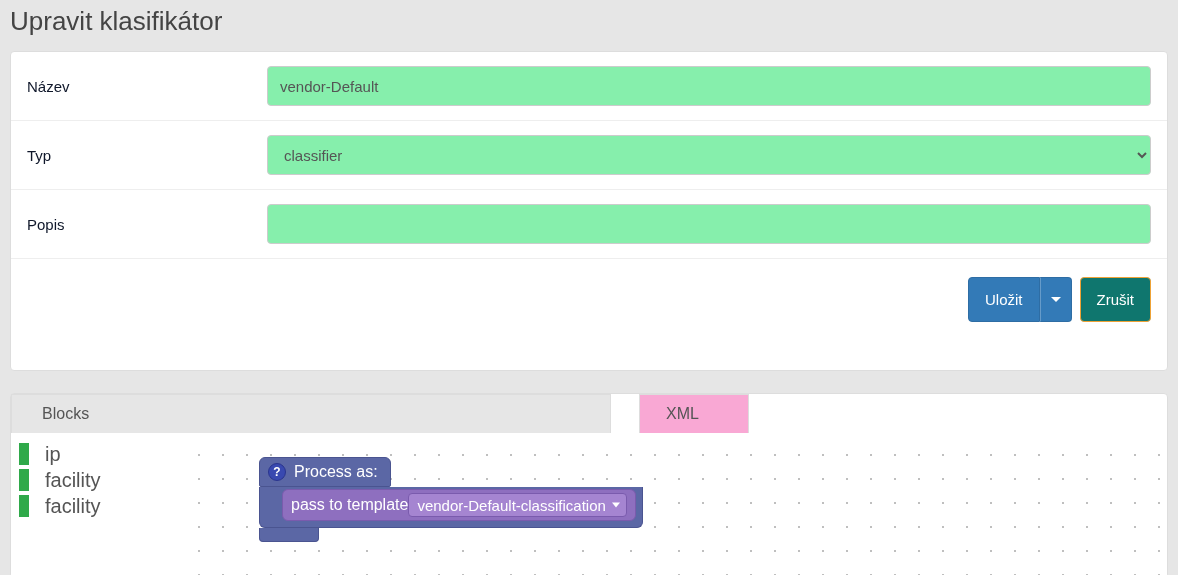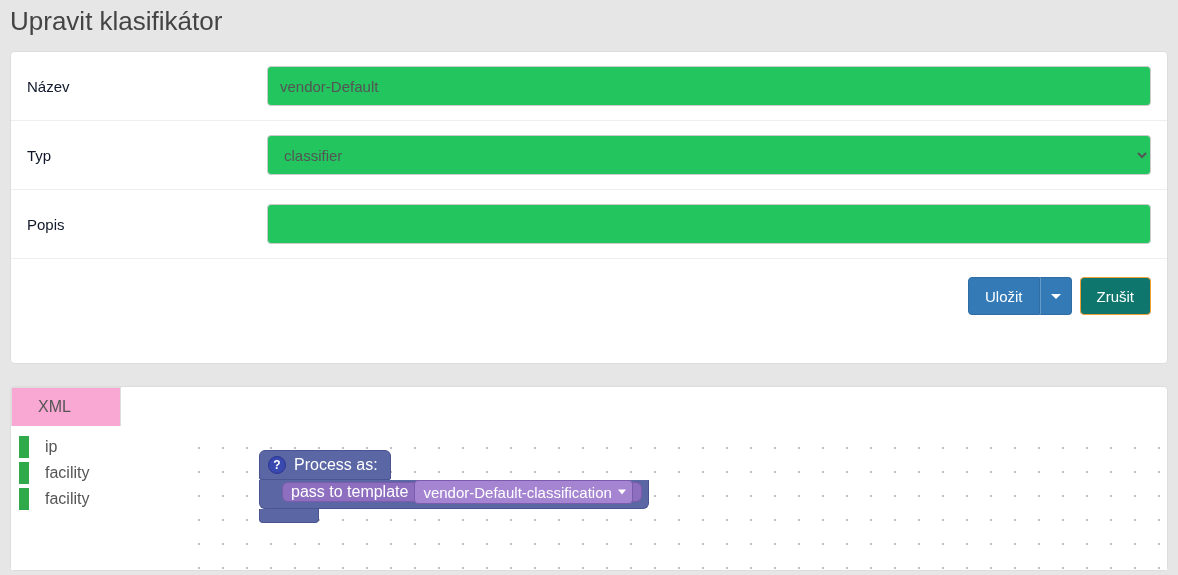--- a/index.html
+++ b/index.html
@@ -37,41 +37,41 @@
     font-size: 15px;
     color: #0f172a;
   }
   .form-input-wrap { flex: 1; }
   input[type=text].form-control, select.form-control {
     width: 100%;
     height: 40px;
     padding: 6px 12px;
     font-size: 15px;
     color: #555;
-    background: #22c55e;
+    background: #86efac;
     border: 1px solid #ccc;
     border-radius: 4px;
   }
   .btn-row {
     display: flex;
     justify-content: flex-end;
     padding: 18px 16px 48px 16px;
     gap: 8px;
   }
   .btn {
     display: inline-flex;
     align-items: center;
     justify-content: center;
     padding: 8px 16px;
     font-size: 15px;
     border-radius: 4px;
     border: 1px solid transparent;
     color: #fff;
     cursor: pointer;
-    height: 38px;
+    height: 45px;
   }
   .btn-group { display: inline-flex; }
   .btn-group .btn:first-child { border-top-right-radius: 0; border-bottom-right-radius: 0; }
   .btn-group .btn.dropdown-toggle { border-top-left-radius: 0; border-bottom-left-radius: 0; padding: 8px 10px; border-left: 1px solid rgba(255,255,255,0.25); }
   .btn-primary { background: #337ab7; border-color: #2e6da4; }
   .btn-warning { background: #0f766e; border-color: #eea236; }
   .caret {
     display: inline-block;
     width: 0; height: 0;
     border-left: 5px solid transparent;
@@ -114,21 +114,21 @@
   }
   .blocks-sidebar {
     width: 170px;
     background: #fff;
     padding: 4px 0 0 8px;
   }
   .block-cat {
     display: flex;
     align-items: center;
     height: 26px;
-    font-size: 16px;
+    font-size: 20px;
     color: #555;
     cursor: pointer;
     text-align: center;
   }
   .block-cat .swatch {
     width: 10px;
     height: 22px;
     background: #2fa94a;
     margin-right: 16px;
     flex-shrink: 0;
@@ -183,30 +183,29 @@
   }
   .block-inner {
     display: inline-flex;
     align-items: center;
     background: #8e6fbf;
     border: 1px solid #7a5bad;
     color: #fff;
     font-size: 16px;
     padding: 4px 8px;
     border-radius: 6px;
-    height: 20px;
+    height: 32px;
   }
   .block-dropdown {
     background: #a585d1;
     border: 1px solid #7a5bad;
     color: #fff;
     font-size: 15px;
     padding: 2px 20px 2px 8px;
     border-radius: 4px;
-    margin-left: 6px;
     position: relative;
     height: 24px;
     display: inline-flex;
     align-items: center;
     cursor: pointer;
   }
   .block-dropdown::after {
     content: "";
     position: absolute;
     right: 6px;
@@ -260,20 +259,21 @@
         <button class="btn btn-primary dropdown-toggle">
           <span class="caret"></span>
         </button>
       </div>
       <button class="btn btn-warning">Zrušit</button>
     </div>
   </div>
 
   <div class="editor-panel">
     <div class="tabbar">
+      <div class="tab active">Blocks</div>
       <div class="tab">XML</div>
     </div>
     <div class="blocks-area">
       <div class="blocks-sidebar">
         <div class="block-cat">
             <span class="swatch"></span>
             <span>ip</span>
           </div>
         <div class="block-cat">
             <span class="swatch"></span>

